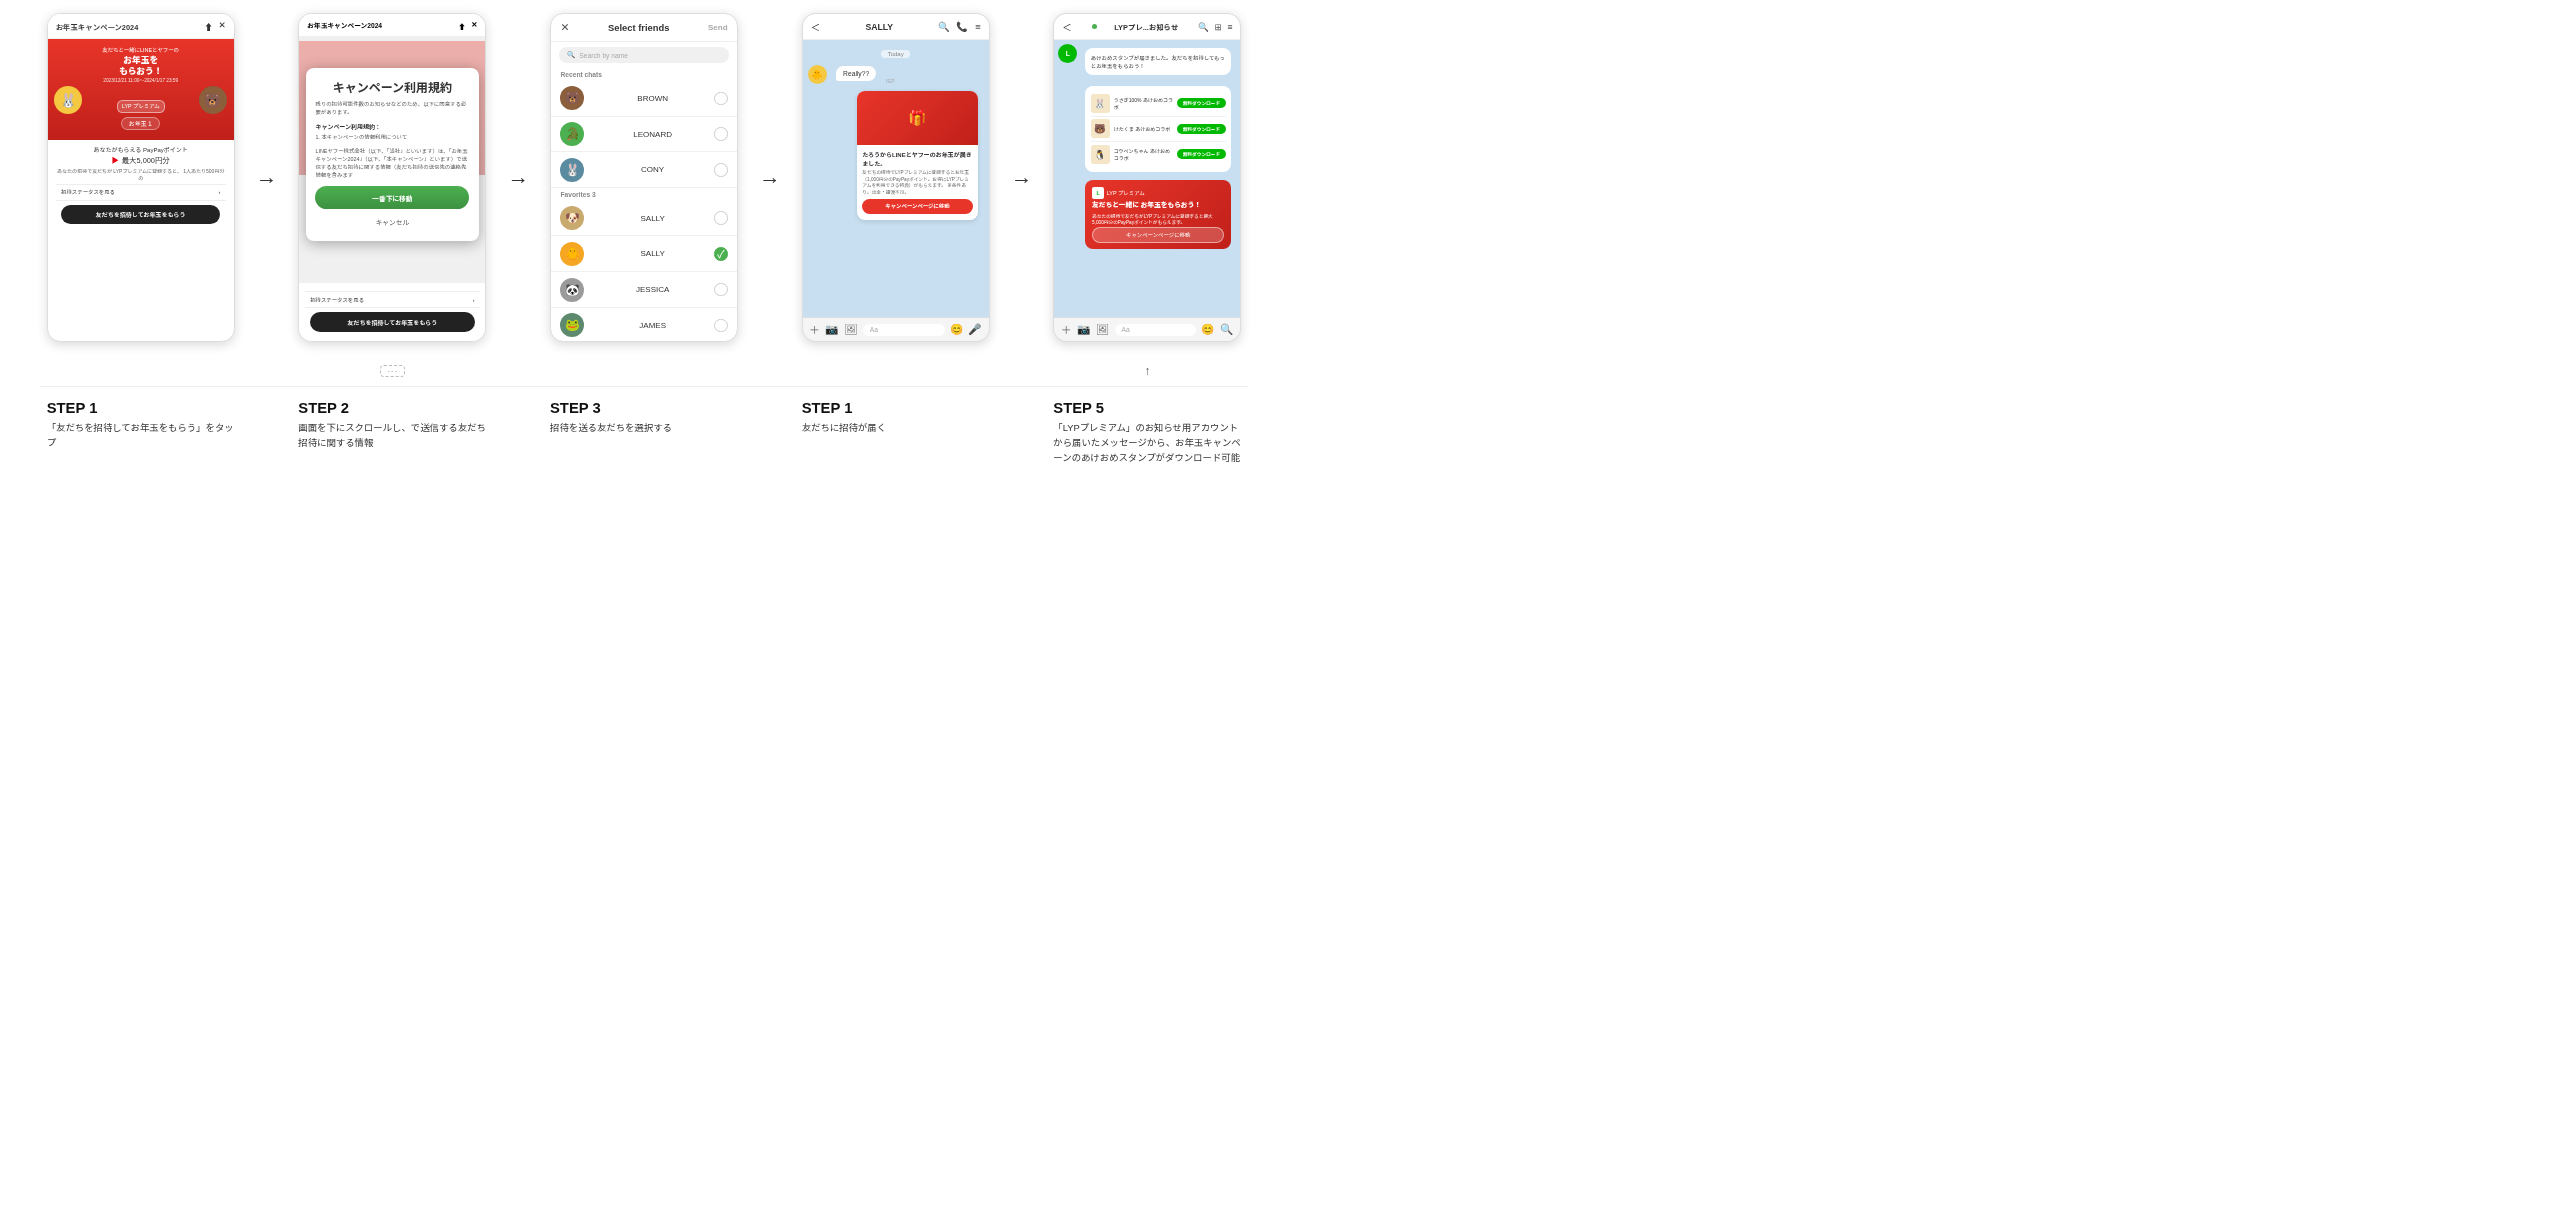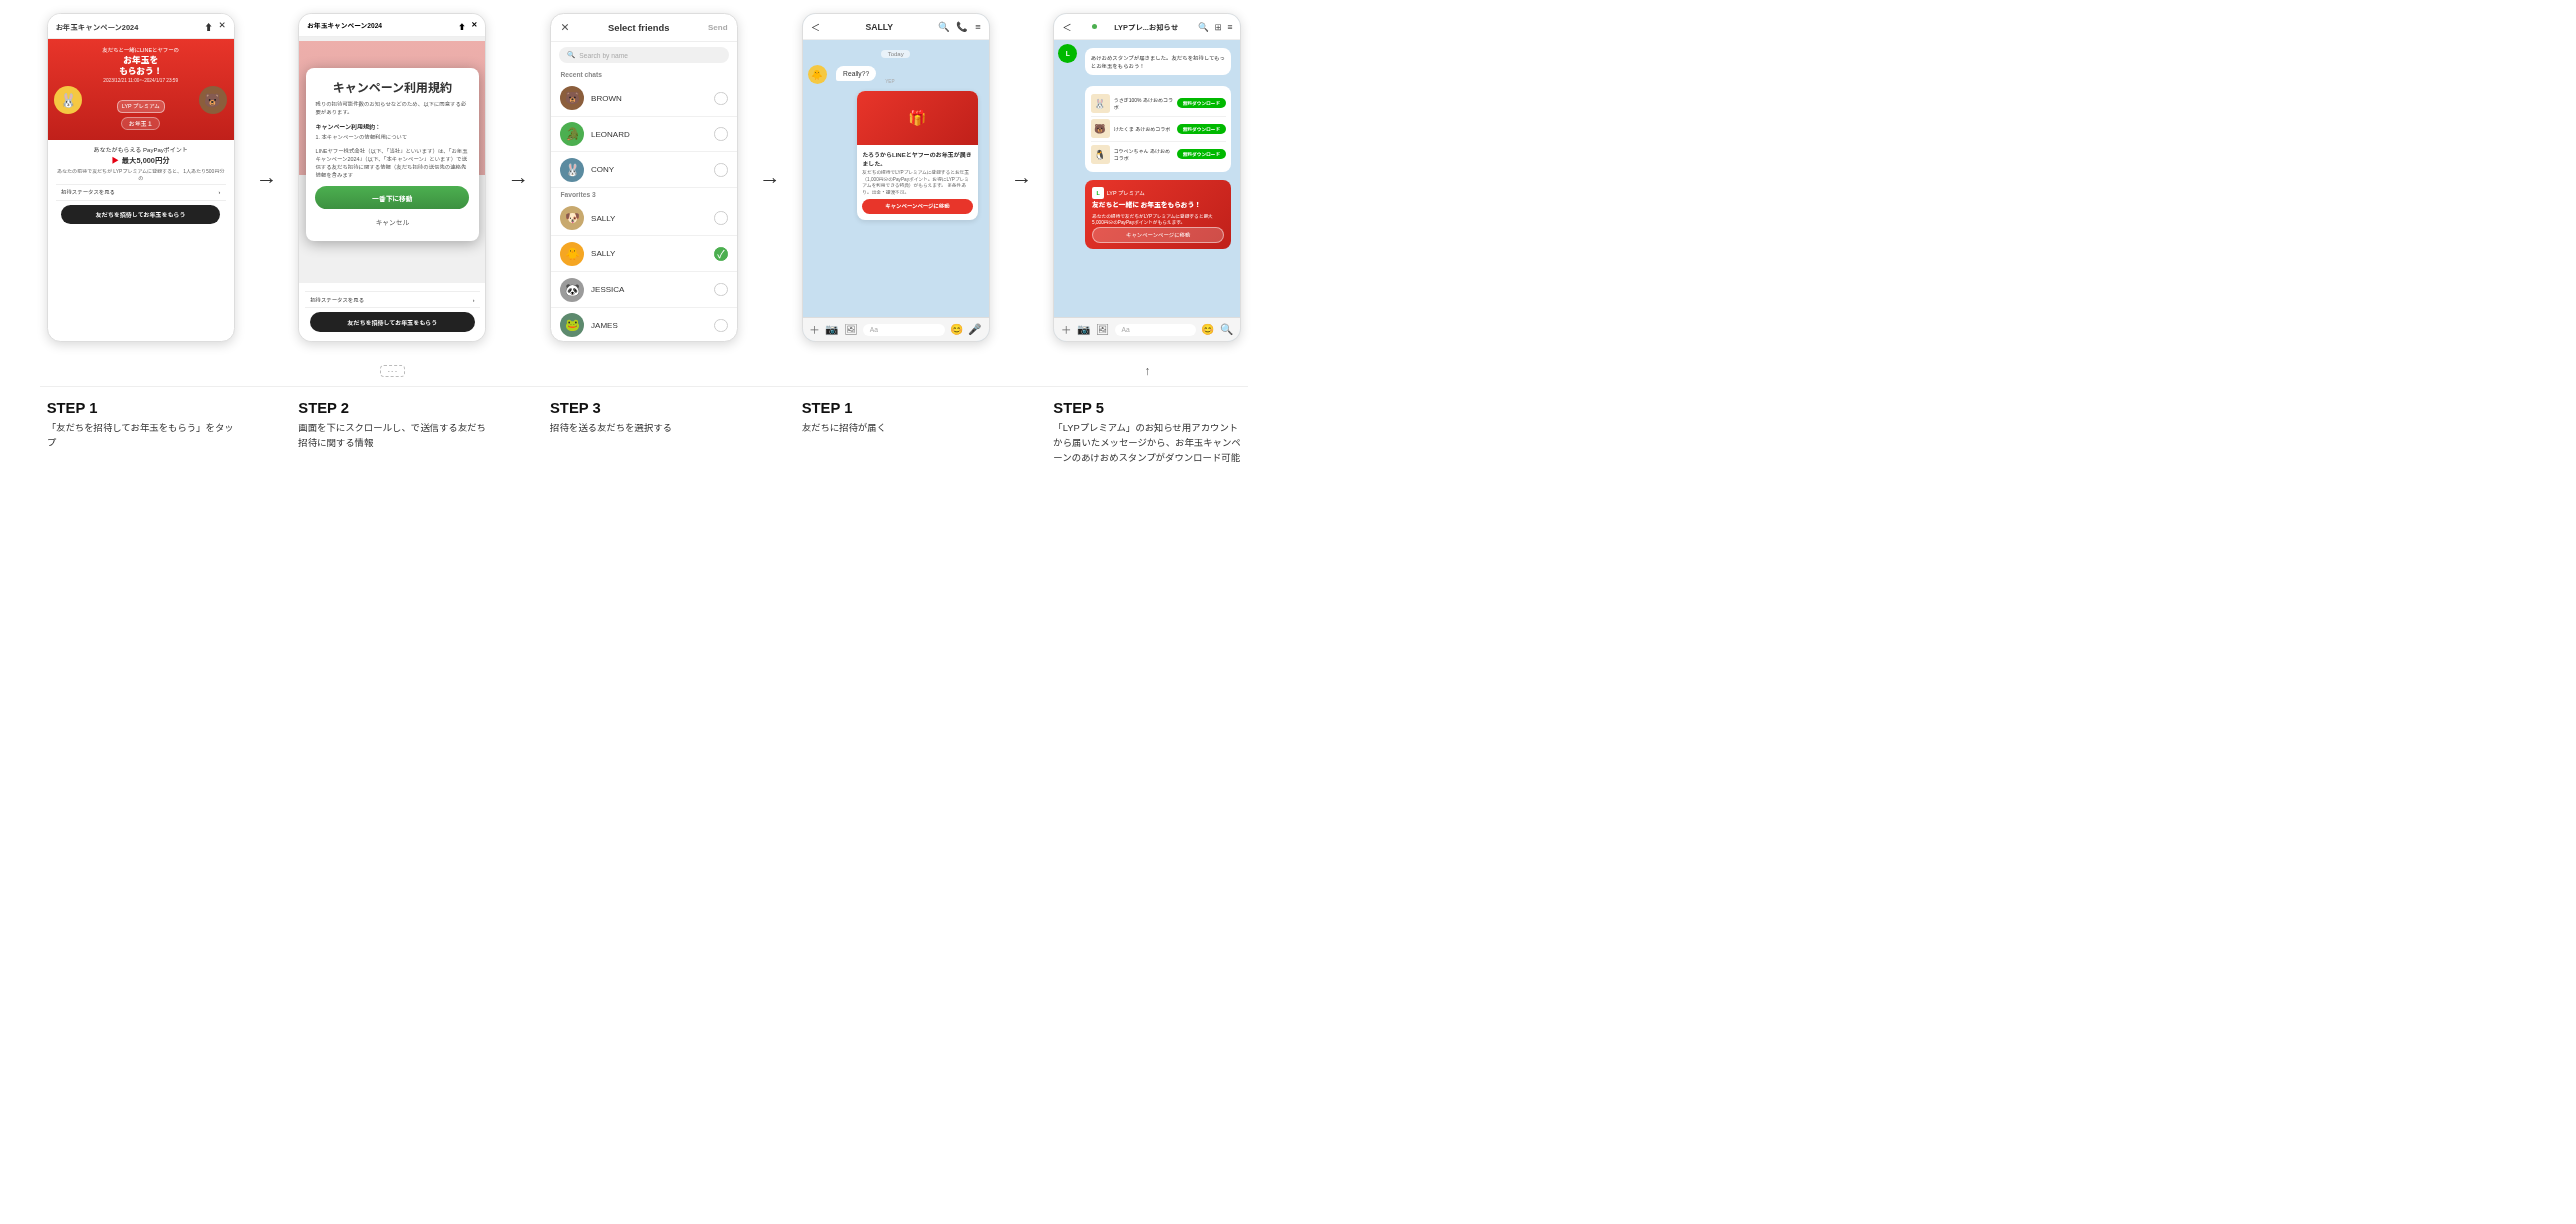--- a/index.html
+++ b/index.html
@@ -119,21 +119,21 @@
       font-size: 6px;
       padding: 1.3px 6.7px;
       margin: 2.7px auto;
       width: fit-content;
     }
     .s1-white-area {
       background: #fff;
       padding: 5.4px 8px;
     }
     .s1-points-text { font-size: 6px; color: #333; text-align: center; }
-    .s1-points-big { color: #333; font-size: 7.4px; font-weight: 700; text-align: center; }
+    .s1-points-big { color: #333; font-size: 7.4px; font-weight: 400; text-align: center; }
     .paypay-row { display: flex; align-items: center; justify-content: center; gap: 2.7px; }
     .paypay-icon { color: #E50012; font-size: 7.4px; font-weight: 900; }
     .s1-invite-text { font-size: 5px; color: #666; text-align: center; margin: 2px 0; }
     .s1-status-link {
       display: flex; align-items: center; justify-content: space-between;
       border-top: 0.7px solid #eee; border-bottom: 0.7px solid #eee;
       padding: 3.4px 5.4px; font-size: 5.4px; color: #333;
       margin: 2.7px 0;
     }
     .s1-invite-btn {
@@ -243,21 +243,21 @@
       border-bottom: 0.7px solid #f0f0f0;
     }
     .s3-avatar {
       width: 24px; height: 24px;
       border-radius: 50%;
       margin-right: 6.7px;
       display: flex; align-items: center; justify-content: center;
       font-size: 12px;
       overflow: hidden;
     }
-    .s3-name { font-size: 8px; color: #333; flex: 1; }
+    .s3-name { font-size: 8px; color: #333; flex: 1; text-align: center; }
     .s3-check {
       width: 13.4px; height: 13.4px;
       border-radius: 50%;
       border: 1px solid #ccc;
       display: flex; align-items: center; justify-content: center;
     }
     .s3-check.checked {
       background: #4CAF50;
       border-color: #4CAF50;
       color: #fff;

